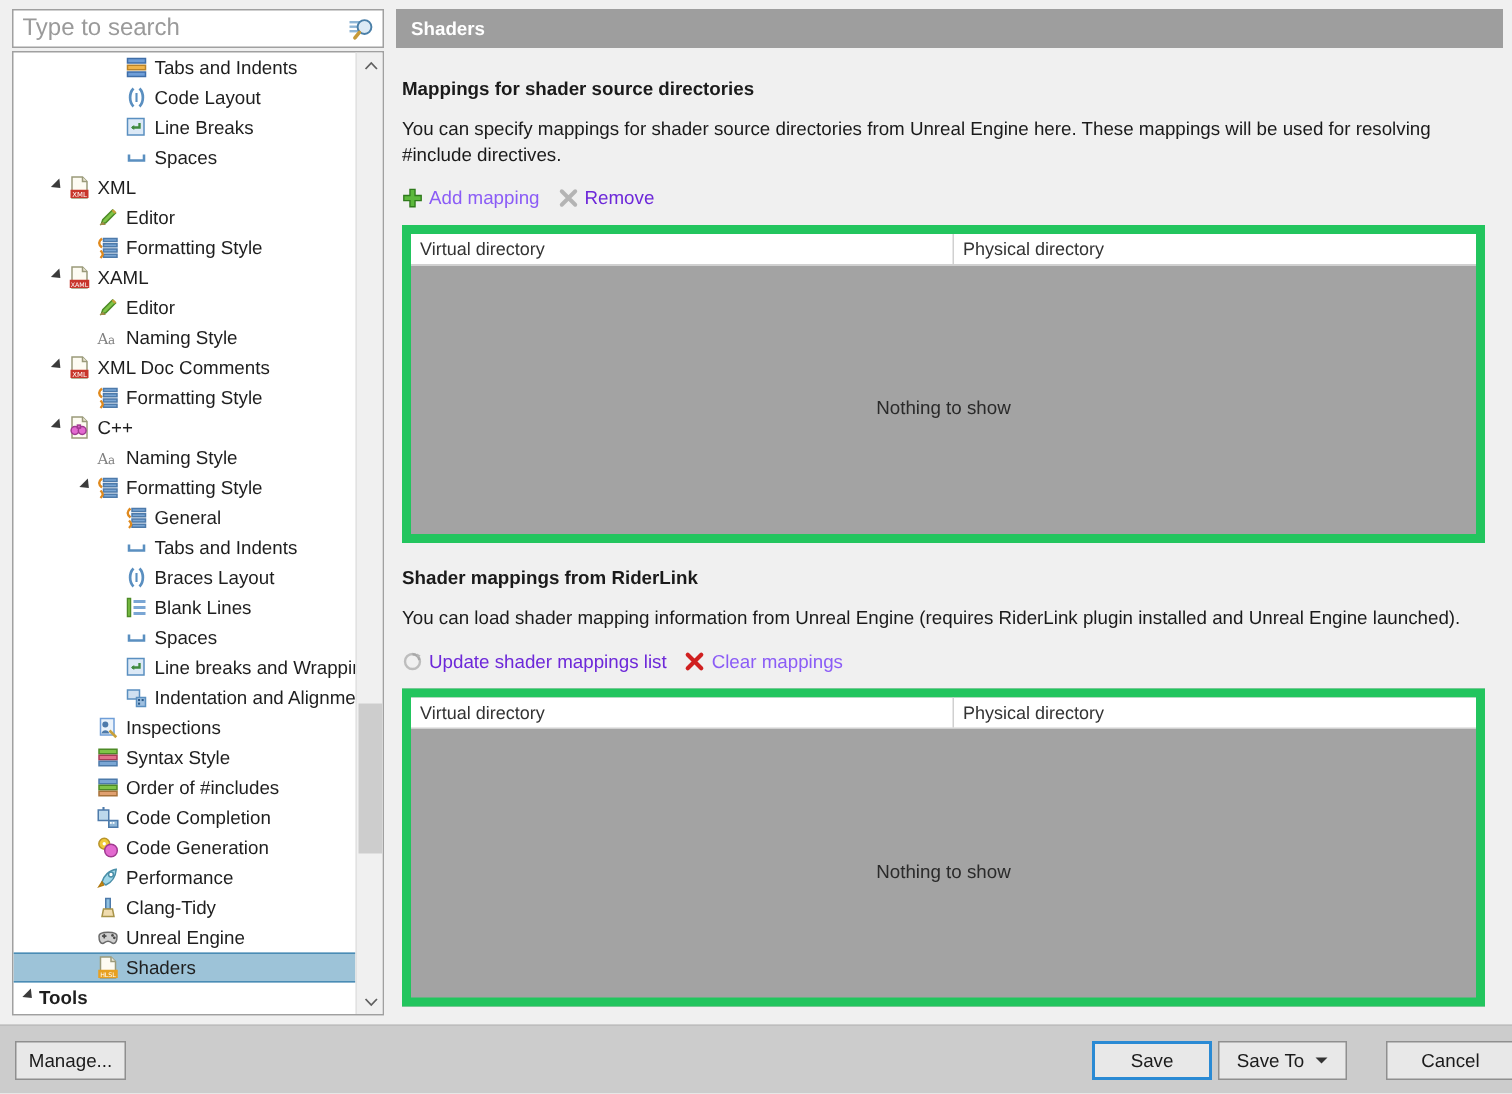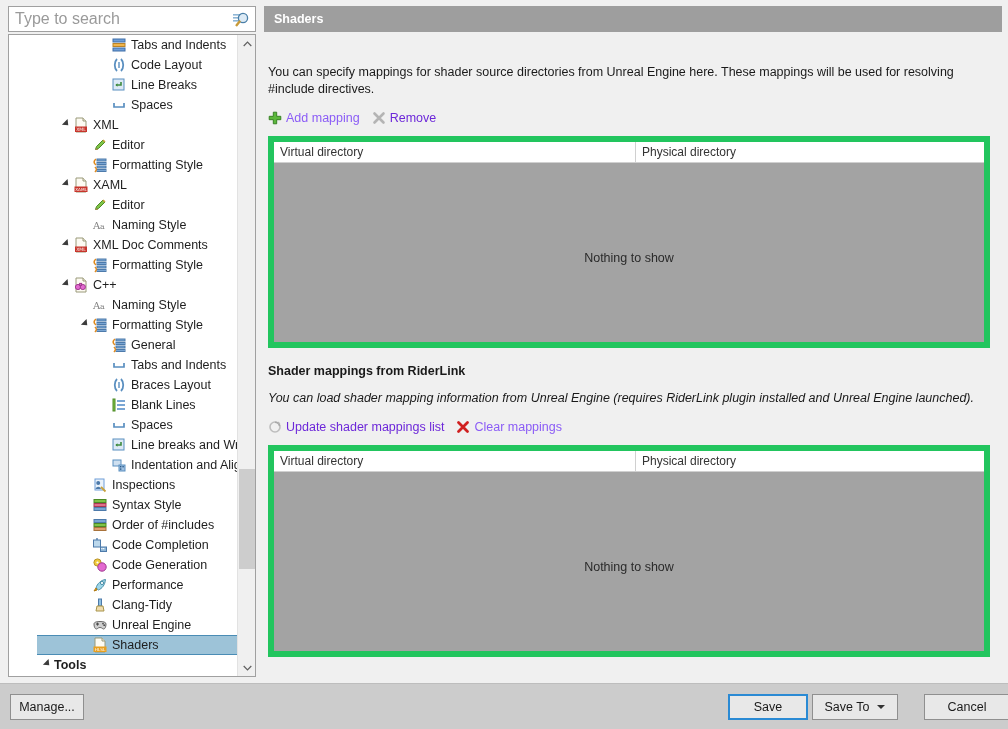--- a/index.html
+++ b/index.html
@@ -57,21 +57,20 @@
     background: #ffffff;
     border: 1px solid #a0a0a0;
     overflow: hidden;
   }
   #tree-scroll-area {
     position: absolute;
     left: 0; top: 0;
     width: 228px;
     height: 100%;
     overflow: hidden;
-    padding-left: 28px;
   }
   .tree-item {
     position: relative;
     height: 20px;
     display: flex;
     align-items: center;
     white-space: nowrap;
     font-size: 12.5px;
     color: #1e1e1e;
     cursor: default;
@@ -620,20 +619,21 @@
             </svg>
         </div>
       </div>
     </div>
   </div>
 
   <div id="right-pane">
     <div id="page-header">Shaders</div>
     <div id="sections-host">
         <div class="section" style="padding: 20px 4px 0px;">
+          <div class="sec-title">Mappings for shader source directories</div>
           <div class="sec-desc" style="margin: 12px 0px 10px; max-width: 722px;">You can specify mappings for shader source directories from Unreal Engine here. These mappings will be used for resolving #include directives.</div>
           <div class="toolbar">
             <div class="tbtn">
               <span class="tbtn-ico"><svg width="14" height="14" viewBox="0 0 14 14">
                   <path d="M5.3 1.2 h3.4 v4.1 h4.1 v3.4 h-4.1 v4.1 h-3.4 v-4.1 h-4.1 v-3.4 h4.1 Z" fill="#5cb83c" stroke="#2f7a1c" stroke-width="0.9"></path>
                 </svg></span>
               <span>Add mapping</span>
             </div>
             <div class="tbtn disabled">
               <span class="tbtn-ico"><svg width="14" height="14" viewBox="0 0 14 14">
@@ -647,21 +647,21 @@
               <div class="gh col1">Virtual directory</div>
               <div class="gh col2">Physical directory</div>
             </div>
             <div class="grid-body" style="height: 190px;">
               <div>Nothing to show</div>
             </div>
           </div>
         </div>
         <div class="section" style="padding: 16px 4px 0px;">
           <div class="sec-title">Shader mappings from RiderLink</div>
-          <div class="sec-desc" style="margin: 12px 0px 10px; max-width: 722px; font-style: italic;">You can load shader mapping information from Unreal Engine (requires RiderLink plugin installed and Unreal Engine launched).</div>
+          <div class="sec-desc" style="margin: 12px 0px 10px; max-width: 722px;">You can load shader mapping information from Unreal Engine (requires RiderLink plugin installed and Unreal Engine launched).</div>
           <div class="toolbar">
             <div class="tbtn disabled">
               <span class="tbtn-ico"><svg width="14" height="14" viewBox="0 0 14 14">
                   <circle cx="7" cy="7" r="5" fill="none" stroke="#bdbdbd" stroke-width="1.6"></circle>
                   <path d="M7 2.2 A4.8 4.8 0 0 1 11.6 6" stroke="#a8a8a8" stroke-width="1.6" fill="none"></path>
                   <path d="M10 1.6 L12.4 3.2 L10.2 4.6 Z" fill="#b4b4b4"></path>
                 </svg></span>
               <span>Update shader mappings list</span>
             </div>
             <div class="tbtn">

